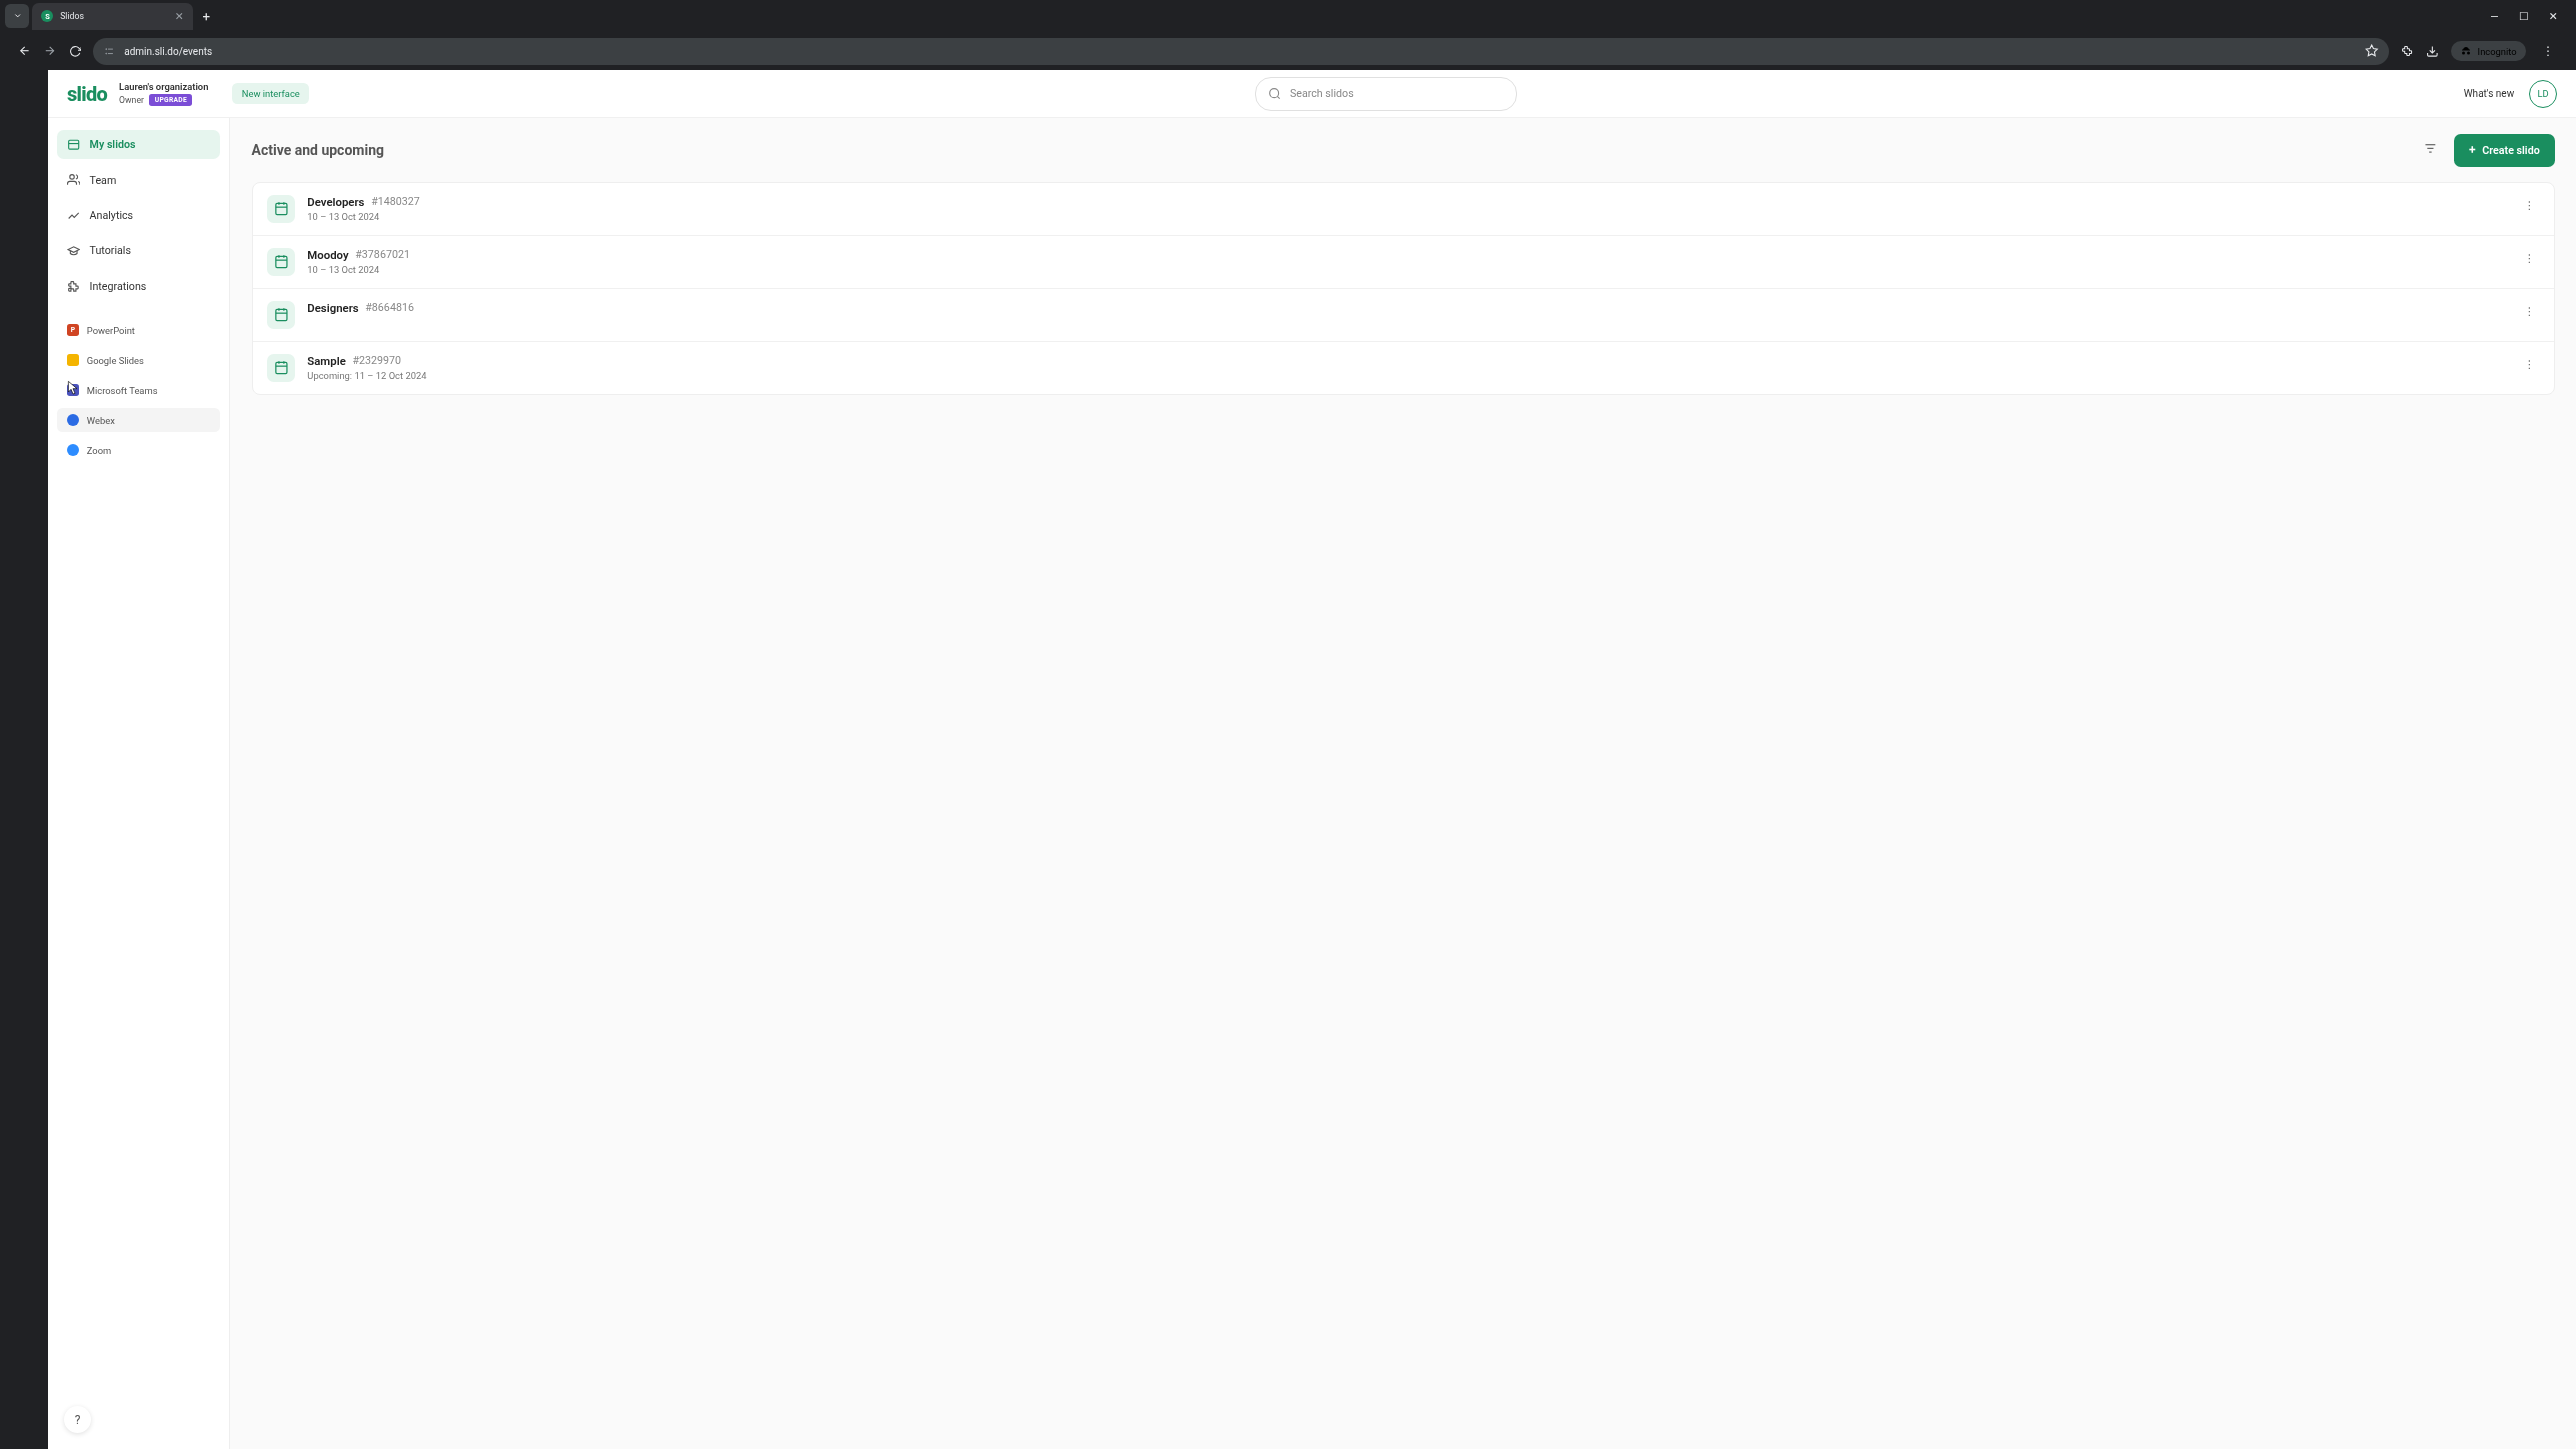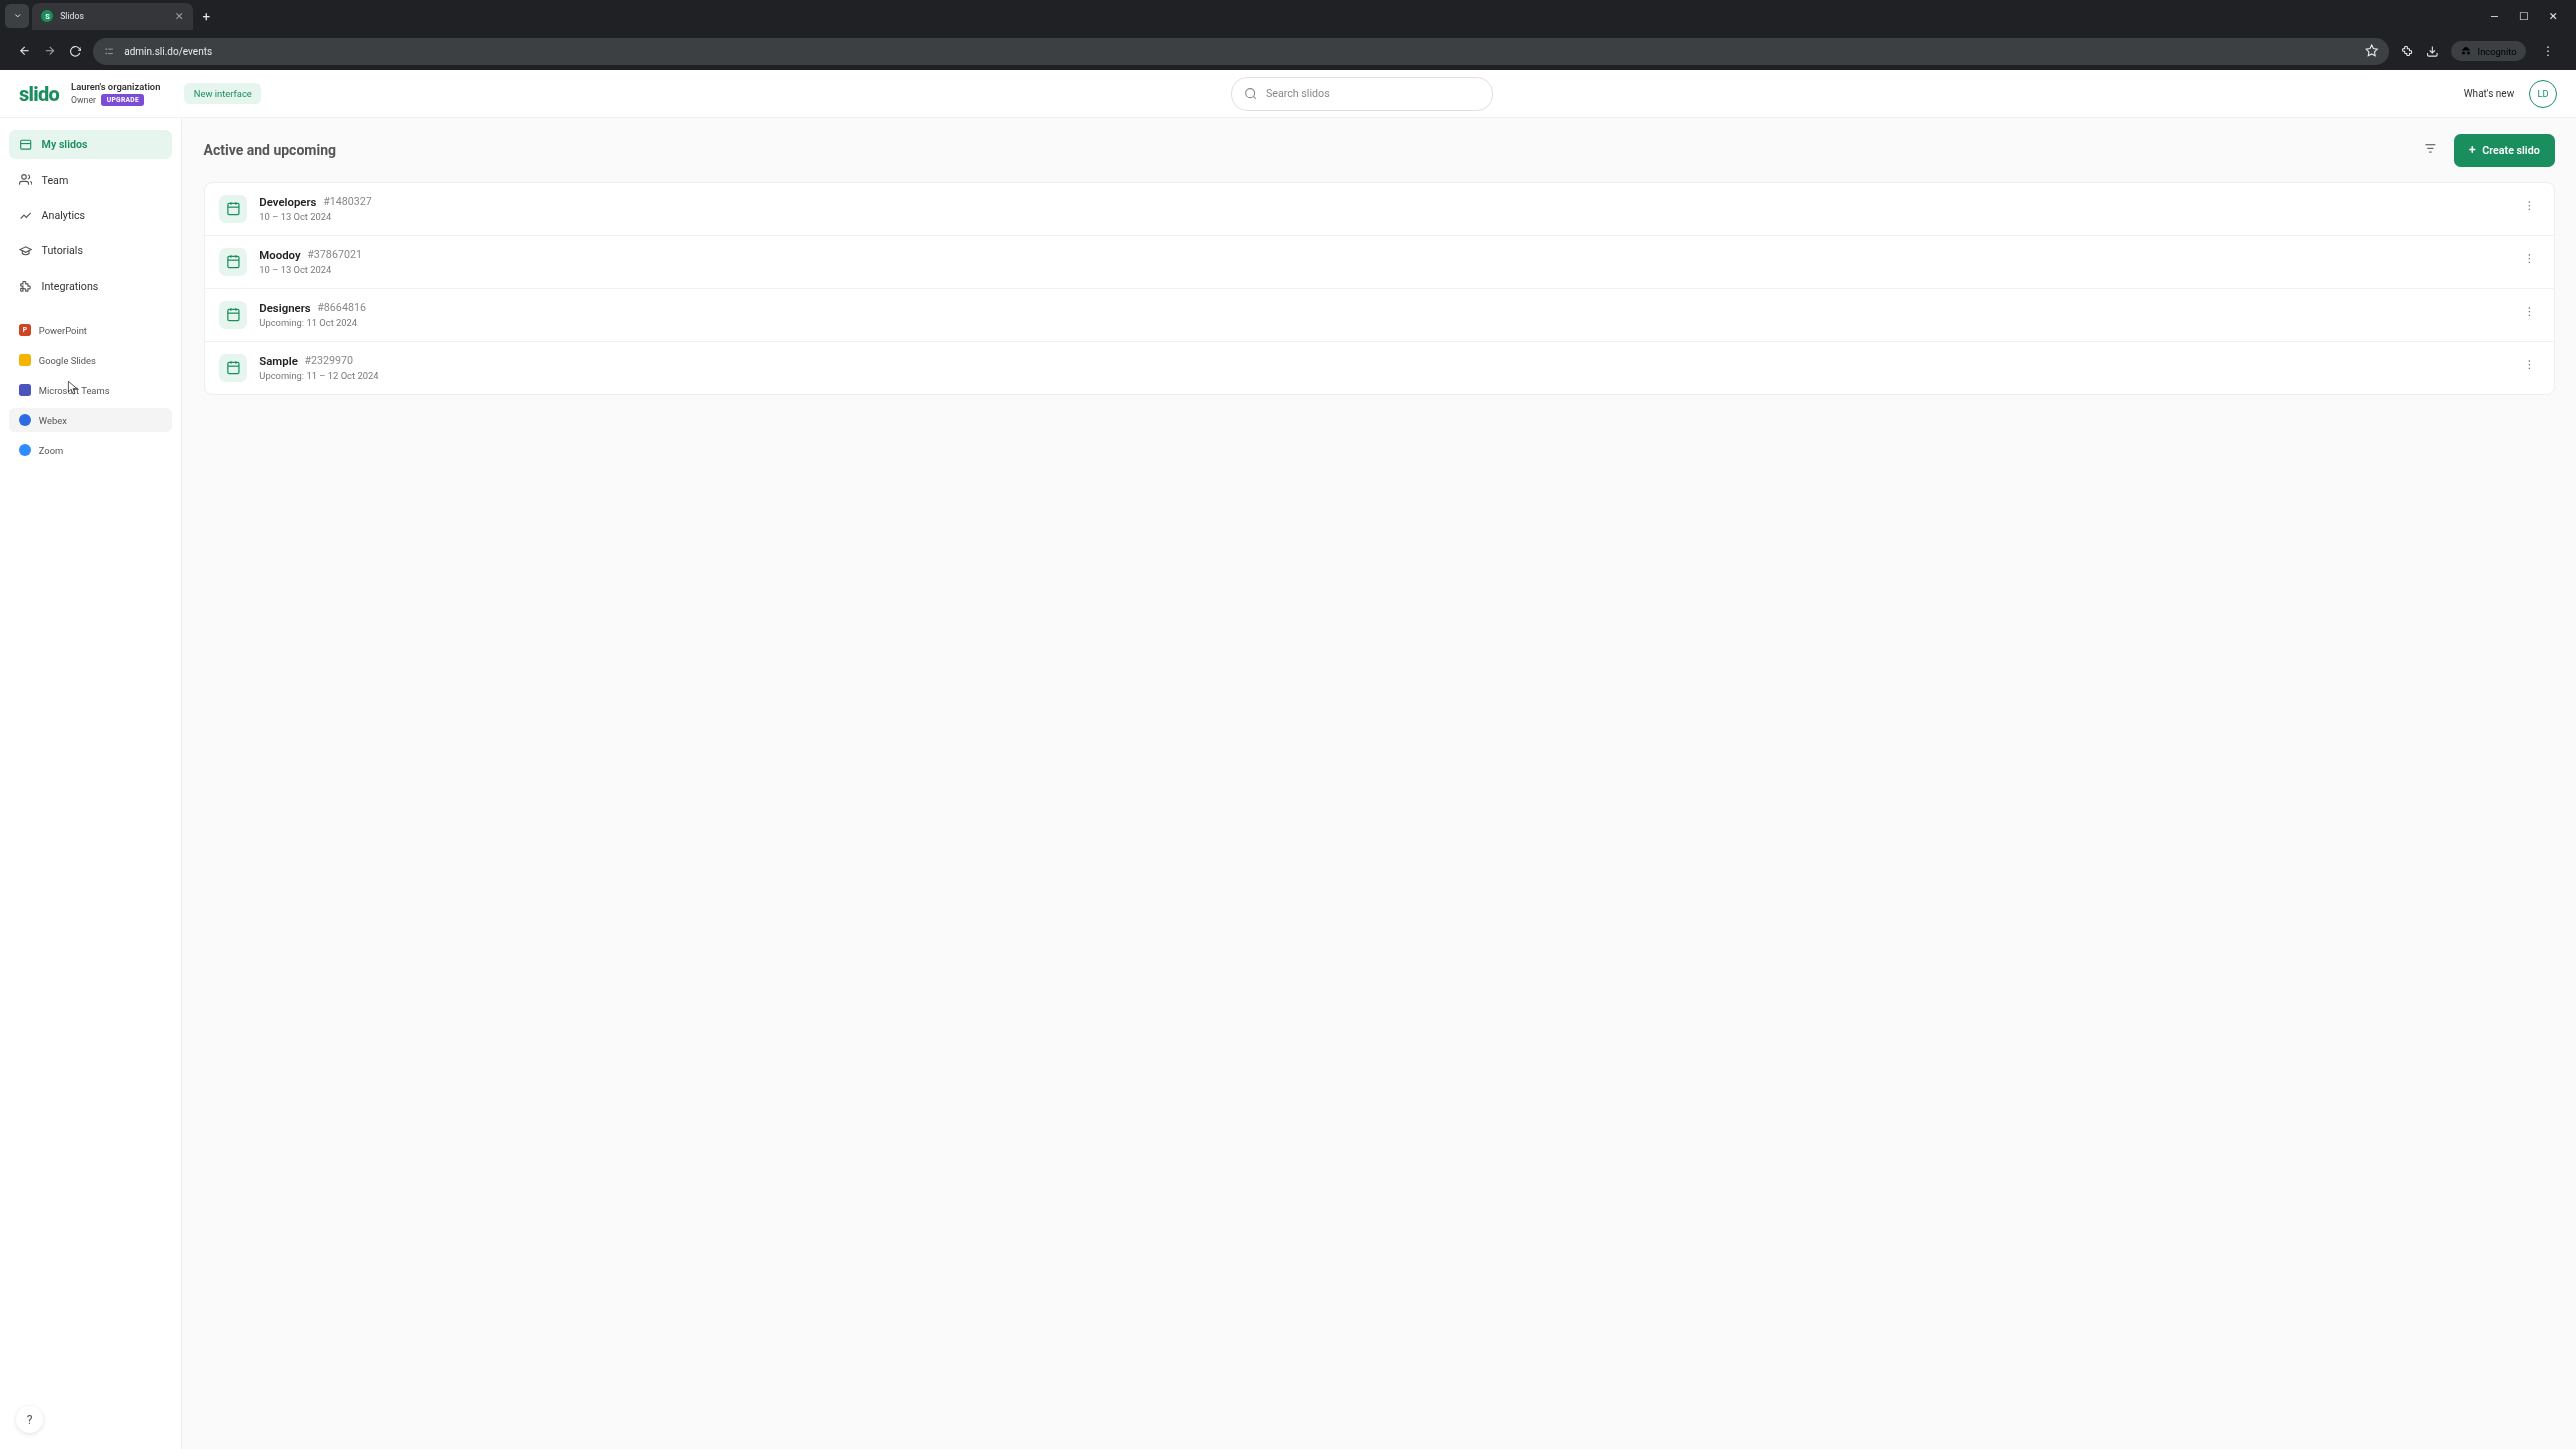--- a/index.html
+++ b/index.html
@@ -20,21 +20,21 @@
 .toolbar { display: flex; align-items: center; height: 38px; padding: 0 18px; gap: 12px; background: #202124; }
 .nav-btn { color: #9aa0a6; display: flex; align-items: center; }
 .nav-btn.enabled { color: #e8eaed; }
 .url-bar { flex: 1; display: flex; align-items: center; height: 27px; background: #3c4043; border-radius: 13.4px; padding: 0 10.7px; gap: 9.4px; color: #e8eaed; }
 .url-text { font-size: 10px; color: #e8eaed; }
 .url-actions { margin-left: auto; display: flex; align-items: center; gap: 14.8px; color: #e8eaed; }
 .incognito-badge { display: flex; align-items: center; gap: 5.4px; background: #3c4043; padding: 4px 9.4px; border-radius: 12px; font-size: 9.4px; }
 .kebab { color: #e8eaed; font-size: 12px; padding: 0 4px; }
 
 
-.app { background: #fff; height: calc(100vh - 70px); display: flex; flex-direction: column; }
+.app { background: #fff; height: calc(100vh - 70px); display: flex; flex-direction: column; margin-left: 48px; }
 .app-header { display: flex; align-items: center; height: 48px; padding: 0 19px; border-bottom: 0.7px solid #f0f0f0; gap: 12px; }
 .logo { font-size: 20px; font-weight: 800; color: #1a8e5f; letter-spacing: -0.7px; }
 .org-block { display: flex; flex-direction: column; gap: 1.3px; }
 .org-name { font-size: 9.4px; font-weight: 600; color: #333; }
 .org-role-line { display: flex; align-items: center; gap: 5.4px; }
 .org-role { font-size: 8.7px; color: #555; }
 .upgrade-badge { background: #7b4dd6; color: #fff; font-size: 6.7px; font-weight: 700; padding: 2px 5.4px; border-radius: 2.7px; letter-spacing: 0.3px; }
 .new-interface { background: #e6f5ee; color: #1a8e5f; font-size: 9.4px; padding: 5.4px 9.4px; border-radius: 5.4px; margin-left: 12px; }
 .search-wrap { margin-left: auto; margin-right: auto; width: 262px; }
 .search-box { display: flex; align-items: center; height: 32px; border: 0.7px solid #e0e0e0; border-radius: 16px; padding: 16px 12px; gap: 8px; color: #888; }
@@ -317,21 +317,20 @@
                 <line x1="3" y1="10" x2="21" y2="10"></line>
                 <line x1="8" y1="2" x2="8" y2="6"></line>
                 <line x1="16" y1="2" x2="16" y2="6"></line>
               </svg>
           </div>
           <div class="event-info">
             <div class="event-title-line">
               <span class="event-name">Designers</span>
               <span class="event-code">#8664816</span>
             </div>
-            <div class="event-date">Upcoming: 11 Oct 2024</div>
           </div>
           <div class="event-menu">⋮</div>
         </div>
 
         <div class="event-row">
           <div class="event-icon">
             <svg width="14.8" height="14.8" viewBox="0 0 24 24" fill="none" stroke="currentColor" stroke-width="2">
                 <rect x="3" y="4" width="18" height="18" rx="2"></rect>
                 <line x1="3" y1="10" x2="21" y2="10"></line>
                 <line x1="8" y1="2" x2="8" y2="6"></line>

